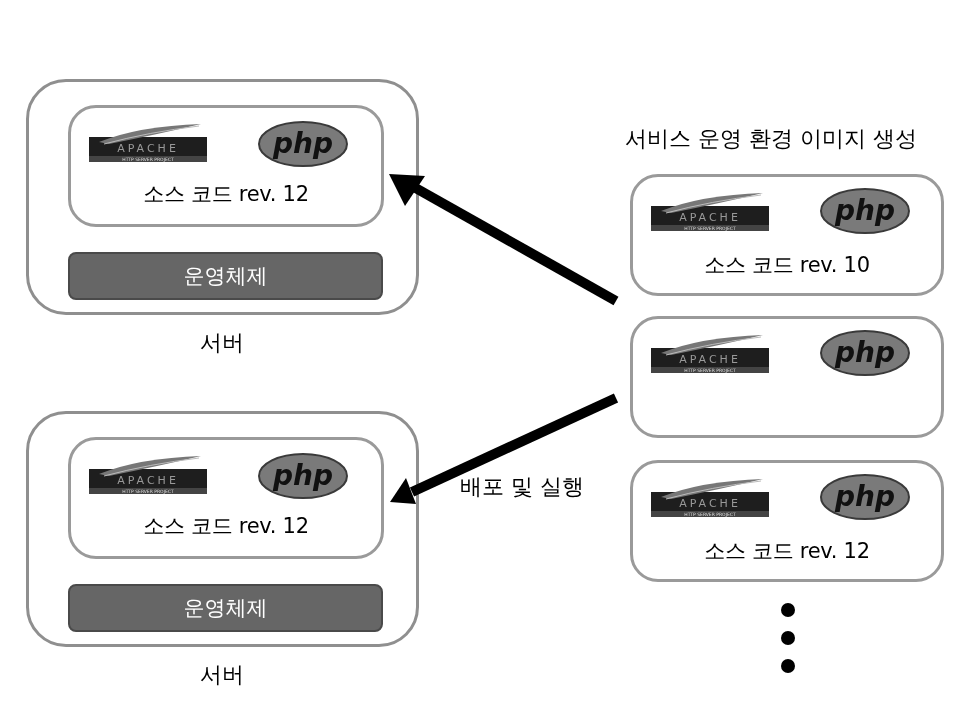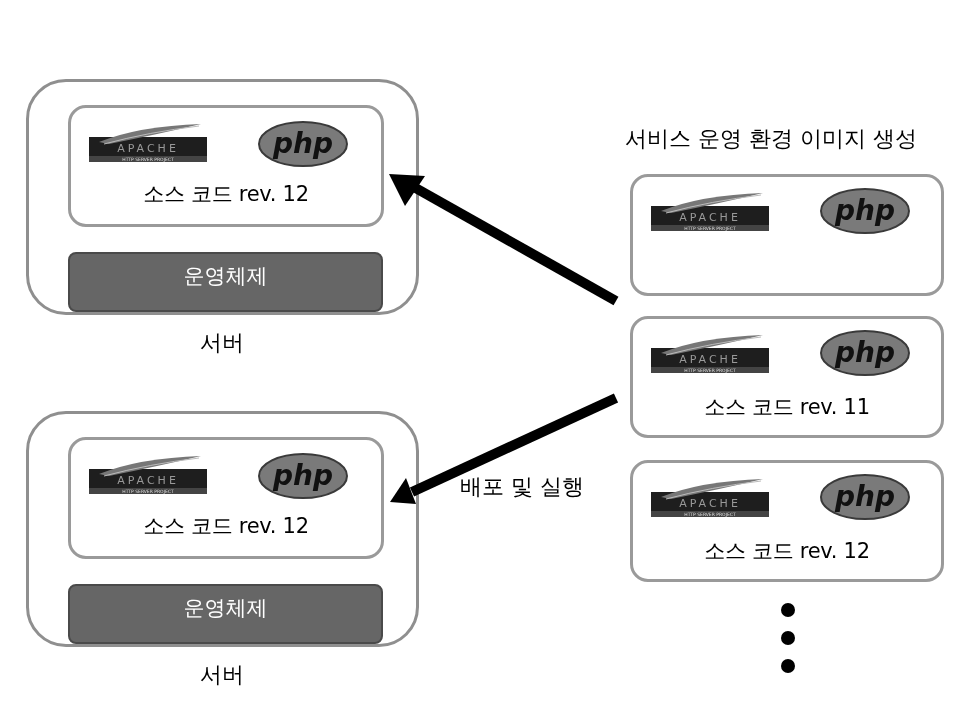--- a/index.html
+++ b/index.html
@@ -1,24 +1,24 @@
 <!DOCTYPE html>
 <html><head>
 <meta charset="utf-8">
 <style>
   html, body { margin:0; padding:0; background:#ffffff; }
   body { width:960px; height:720px; position:relative; overflow:hidden;
          font-family:"DejaVu Sans", sans-serif; color:#000; }
   .server { position:absolute; left:26px; width:393px; height:236px;
             border:3px solid #8f8f8f; border-radius:40px; box-sizing:border-box; background:#fff; }
   .src { position:absolute; box-sizing:border-box; border:3px solid #9a9a9a;
-         border-radius:18px; background:#fff; }
+         border-radius:28px; background:#fff; }
   .src .label { position:absolute; left:0; right:0; text-align:center;
                 font-size:21px; letter-spacing:-0.3px; }
-  .os { position:absolute; left:39px; width:315px; height:60px; box-sizing:border-box;
+  .os { position:absolute; left:39px; width:315px; height:48px; box-sizing:border-box;
         background:#666666; border:2px solid #4a4a4a; border-radius:8px;
         color:#ffffff; font-size:21px; text-align:center; line-height:44px; }
   .caption { position:absolute; font-size:22px; }
   .apache { position:absolute; width:118px; height:40px; }
   .php { position:absolute; width:92px; height:48px; }
   .dot { position:absolute; width:14px; height:14px; border-radius:50%; background:#000; }
 </style>
 </head>
 <body>
 
@@ -70,36 +70,36 @@
     <path d="M10 20 Q50 4 112 2 Q70 12 20 22 Z" fill="#777"></path>
     <path d="M15 22 Q60 10 110 4" stroke="#bbb" stroke-width="1" fill="none"></path>
     <text x="59" y="30" font-size="11" fill="#999" text-anchor="middle" font-family="DejaVu Sans, sans-serif" letter-spacing="3">APACHE</text>
     <rect x="0" y="34" width="118" height="6" fill="#444"></rect>
     <text x="59" y="39" font-size="4.5" fill="#ddd" text-anchor="middle" font-family="DejaVu Sans, sans-serif">HTTP SERVER PROJECT</text>
   </svg>
   <svg class="php" style="left:186px; top:10px;" viewBox="0 0 92 48">
     <ellipse cx="46" cy="24" rx="44" ry="22" fill="#7a7a7a" stroke="#3a3a3a" stroke-width="2"></ellipse>
     <text x="46" y="33" font-size="28" font-weight="bold" font-style="italic" fill="#111" text-anchor="middle" font-family="DejaVu Sans, sans-serif">php</text>
   </svg>
+  <div class="label" style="top:74px;">소스 코드 rev. 10</div>
 </div>
 
 <div class="src" style="left:630px; top:316px; width:314px; height:122px;">
   <svg class="apache" style="left:18px; top:14px;" viewBox="0 0 118 40">
     <rect x="0" y="15" width="118" height="19" fill="#1e1e1e"></rect>
     <path d="M10 20 Q50 4 112 2 Q70 12 20 22 Z" fill="#777"></path>
     <path d="M15 22 Q60 10 110 4" stroke="#bbb" stroke-width="1" fill="none"></path>
     <text x="59" y="30" font-size="11" fill="#999" text-anchor="middle" font-family="DejaVu Sans, sans-serif" letter-spacing="3">APACHE</text>
     <rect x="0" y="34" width="118" height="6" fill="#444"></rect>
     <text x="59" y="39" font-size="4.5" fill="#ddd" text-anchor="middle" font-family="DejaVu Sans, sans-serif">HTTP SERVER PROJECT</text>
   </svg>
   <svg class="php" style="left:186px; top:10px;" viewBox="0 0 92 48">
     <ellipse cx="46" cy="24" rx="44" ry="22" fill="#7a7a7a" stroke="#3a3a3a" stroke-width="2"></ellipse>
     <text x="46" y="33" font-size="28" font-weight="bold" font-style="italic" fill="#111" text-anchor="middle" font-family="DejaVu Sans, sans-serif">php</text>
   </svg>
-  <div class="label" style="top:74px;">소스 코드 rev. 11</div>
 </div>
 
 <div class="src" style="left:630px; top:460px; width:314px; height:122px;">
   <svg class="apache" style="left:18px; top:14px;" viewBox="0 0 118 40">
     <rect x="0" y="15" width="118" height="19" fill="#1e1e1e"></rect>
     <path d="M10 20 Q50 4 112 2 Q70 12 20 22 Z" fill="#777"></path>
     <path d="M15 22 Q60 10 110 4" stroke="#bbb" stroke-width="1" fill="none"></path>
     <text x="59" y="30" font-size="11" fill="#999" text-anchor="middle" font-family="DejaVu Sans, sans-serif" letter-spacing="3">APACHE</text>
     <rect x="0" y="34" width="118" height="6" fill="#444"></rect>
     <text x="59" y="39" font-size="4.5" fill="#ddd" text-anchor="middle" font-family="DejaVu Sans, sans-serif">HTTP SERVER PROJECT</text>

